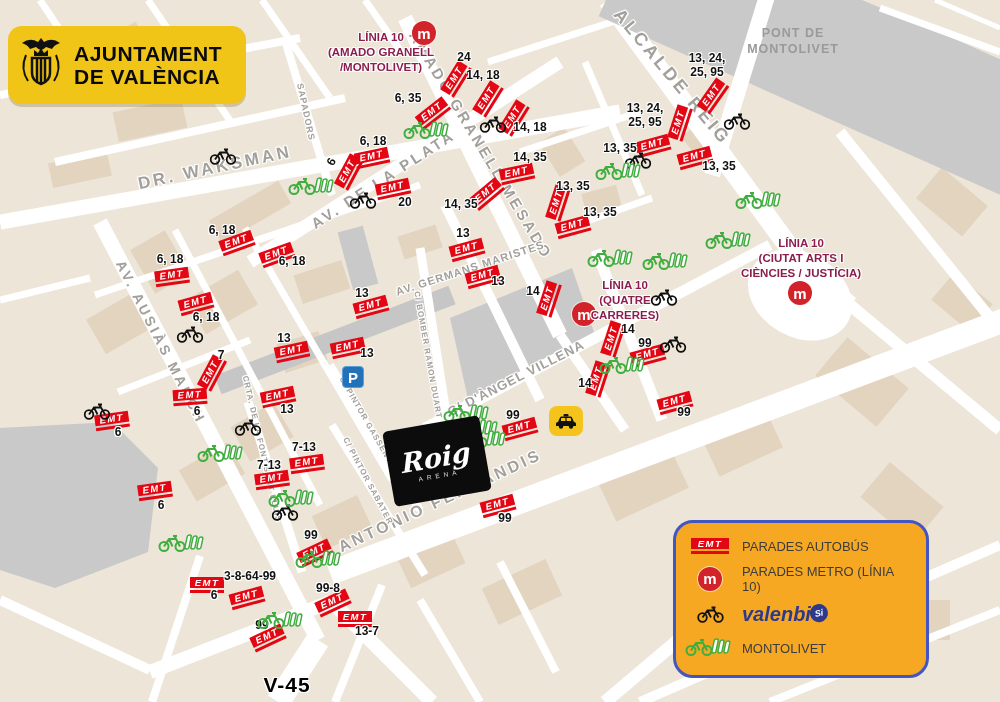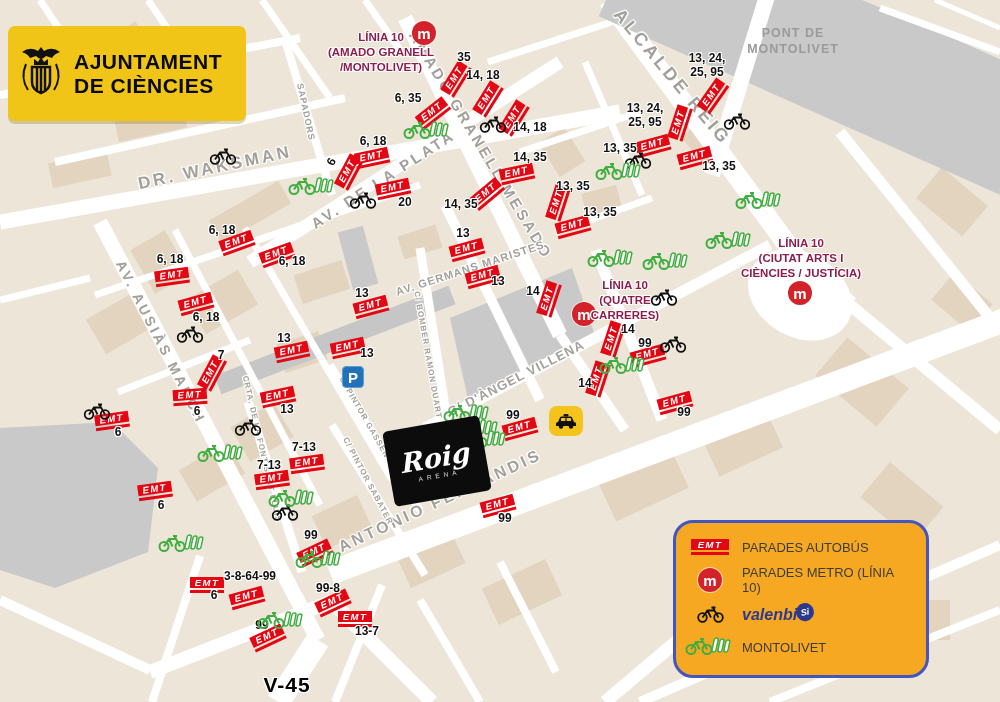--- a/index.html
+++ b/index.html
@@ -39,33 +39,33 @@
   .taxi-box{width:34px;height:30px;background:var(--taxi-yellow,#F5C41C);border-radius:8px;
     display:flex;align-items:center;justify-content:center;}
   .legend .taxi-box{width:30px;height:26px;border-radius:13px;}
 
   
   .parking-box{width:22px;height:22px;background:var(--parking-blue,#2272B9);border-radius:4px;color:#fff;
     font-weight:bold;font-size:15px;display:flex;align-items:center;justify-content:center;
     border:1px solid #5A9FD4;box-sizing:border-box;}
 
   
-  .city-logo{position:absolute;left:8px;top:26px;width:238px;height:95px;background:#F0C517;
-    border-radius:7px;display:flex;align-items:center;gap:10px;padding:0 10px;box-sizing:border-box;
+  .city-logo{position:absolute;left:8px;top:26px;width:238px;height:78px;background:#F0C517;
+    border-radius:14px;display:flex;align-items:center;gap:10px;padding:0 10px;box-sizing:border-box;
     box-shadow:0 3px 0 rgba(120,90,0,.25);}
   .city-logo-text{font-weight:bold;font-size:21px;line-height:1.1;color:#0A0A0A;letter-spacing:.5px;}
 
   
   .legend{position:absolute;left:673px;top:520px;width:256px;height:158px;
     background:var(--legend-bg,#F7A823);border:3px solid var(--legend-border,#4356C0);
     border-radius:20px;box-sizing:border-box;display:flex;flex-direction:column;
     justify-content:space-evenly;padding:6px 12px;}
   .legend-row{display:flex;align-items:center;gap:10px;color:#3C3C3B;font-size:13px;}
   .legend-icon{width:44px;display:flex;justify-content:center;align-items:center;flex:0 0 44px;}
-  .valenbisi-word{color:var(--valenbisi-blue,#2D3A8C);font-weight:bold;font-style:italic;font-size:16px;}
+  .valenbisi-word{color:var(--valenbisi-blue,#2D3A8C);font-weight:bold;font-style:italic;font-size:20px;}
   .si-disc{display:inline-flex;width:18px;height:18px;border-radius:50%;background:var(--valenbisi-blue,#2D3A8C);
     color:#fff;font-size:9px;font-weight:bold;font-style:italic;align-items:center;justify-content:center;
     transform:rotate(-12deg) translateY(-5px);}
 
   
   .arena{position:absolute;left:437px;top:461px;width:98px;height:76px;background:#0C0C0C;border-radius:5px;
     transform:translate(-50%,-50%) rotate(-10deg);display:flex;flex-direction:column;align-items:center;
     justify-content:center;color:#fff;}
   .arena-title{font-family:"DejaVu Serif",serif;font-style:italic;font-weight:bold;font-size:27px;
     transform:skewX(-6deg);line-height:1;}
@@ -406,21 +406,21 @@
         <div class="emt-underline"></div>
       </div>
       <div class="marker " style="left: 268px; top: 638px; --r: -25deg;">
         <div class="emt-badge">EMT</div>
         <div class="emt-underline"></div>
       </div>
       <div class="marker " style="left: 355px; top: 619px;">
         <div class="emt-badge">EMT</div>
         <div class="emt-underline"></div>
       </div>
-      <div class="marker route-label" style="left: 464px; top: 58px;">35</div>
+      <div class="marker route-label" style="left: 464px; top: 58px;">24</div>
       <div class="marker route-label" style="left: 483px; top: 76px;">14, 18</div>
       <div class="marker route-label" style="left: 530px; top: 128px;">14, 18</div>
       <div class="marker route-label" style="left: 408px; top: 99px;">6, 35</div>
       <div class="marker route-label" style="left: 332px; top: 162px; --r: -62deg;">6</div>
       <div class="marker route-label" style="left: 373px; top: 142px;">6, 18</div>
       <div class="marker route-label" style="left: 405px; top: 203px;">20</div>
       <div class="marker route-label" style="left: 461px; top: 205px;">14, 35</div>
       <div class="marker route-label" style="left: 530px; top: 158px;">14, 35</div>
       <div class="marker route-label" style="left: 707px; top: 66px;">13, 24,
 25, 95</div>
@@ -777,21 +777,21 @@
           <path d="M14 23 H32 V38 Q32 46 23 49 Q14 46 14 38 Z"></path>
           <path d="M19 23 V46 M23 23 V49 M27 23 V46"></path>
         </g>
         <g fill="none" stroke="#111" stroke-width="2">
           <path d="M8 20 Q2 34 10 46 M38 20 Q44 34 36 46"></path>
         </g>
       </svg>
     </span>
     <div class="city-logo-text">
       <div>AJUNTAMENT</div>
-      <div>DE CIÈNCIES</div>
+      <div>DE VALÈNCIA</div>
     </div>
   </div>
 
   <div class="legend">
     <div class="legend-row">
       <span class="legend-icon">
           <span class="js-emt">
             <div class="emt-badge">EMT</div>
             <div class="emt-underline"></div>
           </span>

